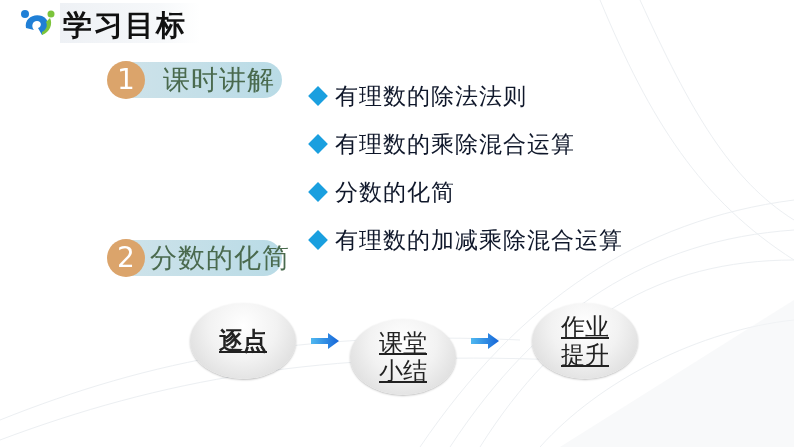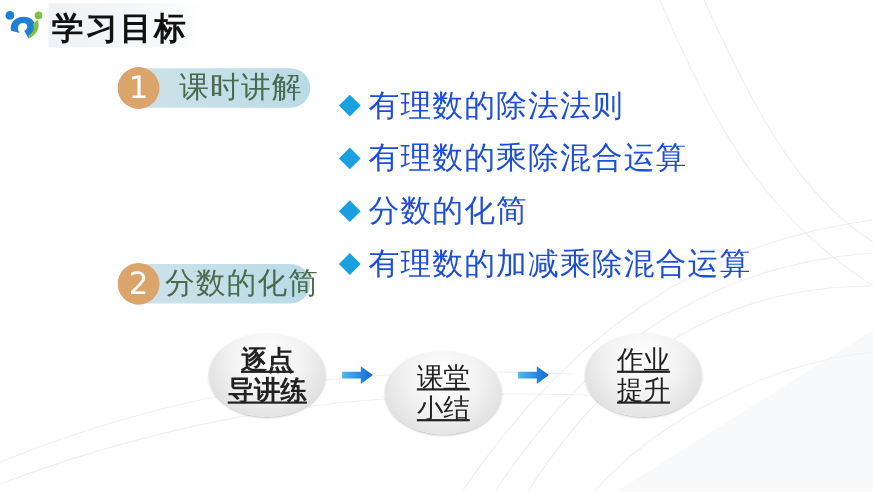--- a/index.html
+++ b/index.html
@@ -5,21 +5,21 @@
   html, body { margin:0; padding:0; }
   body {
     width:794px; height:447px; position:relative; overflow:hidden;
     background:#ffffff;
     font-family:"DejaVu Sans", sans-serif;
   }
   .bg-swirl {
     position:absolute; left:0; top:0; width:794px; height:447px; pointer-events:none;
   }
   .header {
-    position:absolute; left:0; top:0; width:680px; height:45px;padding-left:22px;
+    position:absolute; left:16px; top:0; width:680px; height:45px;padding-left:22px;
   }
   .header-band {
     position:absolute; left:44px; top:3px; width:140px; height:40px;
     background:linear-gradient(90deg,#eef1f5 0%, #f6f8fa 70%, rgba(255,255,255,0) 100%);
   }
   .logo { position:absolute; left:4px; top:8px; width:36px; height:32px; }
   .page-title {
     position:absolute; left:47px; top:5px; font-size:29px; font-weight:bold;
     color:#111; letter-spacing:2px; line-height:40px;
   }
@@ -35,21 +35,21 @@
     position:absolute; font-size:27px; color:#4a6a4e; line-height:36px; letter-spacing:1px;
   }
   .bullets { position:absolute; left:307px; top:72px; }
   .bullet-item {
     position:relative; height:48px; display:flex; align-items:center;
   }
   .diamond {
     width:14px; height:14px; background:#1a9fdf; transform:rotate(45deg);
     margin:0 10px 0 4px;
   }
-  .bullet-text { font-size:28px; color:#1d4ed8; letter-spacing:1px; }
+  .bullet-text { font-size:23px; color:#0f172a; letter-spacing:1px; }
   .flow-node {
     position:absolute; width:106px; height:76px; border-radius:50%;
     background:radial-gradient(ellipse at 50% 30%, #ffffff 0%, #f2f2f2 45%, #d4d4d4 100%);
     box-shadow:0 1px 2px rgba(0,0,0,0.25);
     display:flex; align-items:center; justify-content:center; flex-direction:column;
   }
   .flow-node span { display:block; font-size:24px; line-height:28px; color:#222;text-decoration:underline; }
   .flow-node.bold span { font-weight:bold; color:#222; }
   .arrow { position:absolute; width:28px; height:16px; }
 </style>
@@ -103,21 +103,20 @@
     <span class="bullet-text">分数的化简</span>
   </div>
   <div class="bullet-item">
     <div class="diamond"></div>
     <span class="bullet-text">有理数的加减乘除混合运算</span>
   </div>
 </div>
 
 <div class="flow-node bold" style="left:190px; top:303px;">
   <span>逐点</span>
-  <span>导讲练</span>
 </div>
 <svg class="arrow" style="left:311px; top:333px;" viewBox="0 0 28 16">
   <defs>
       <linearGradient id="ag1" x1="0" x2="1">
         <stop offset="0" stop-color="#4fb8f0"></stop>
         <stop offset="1" stop-color="#1565d8"></stop>
       </linearGradient>
     </defs>
   <path d="M0 5 H17 V0 L28 8 L17 16 V11 H0 Z" fill="url(#ag1)"></path>
 </svg>

